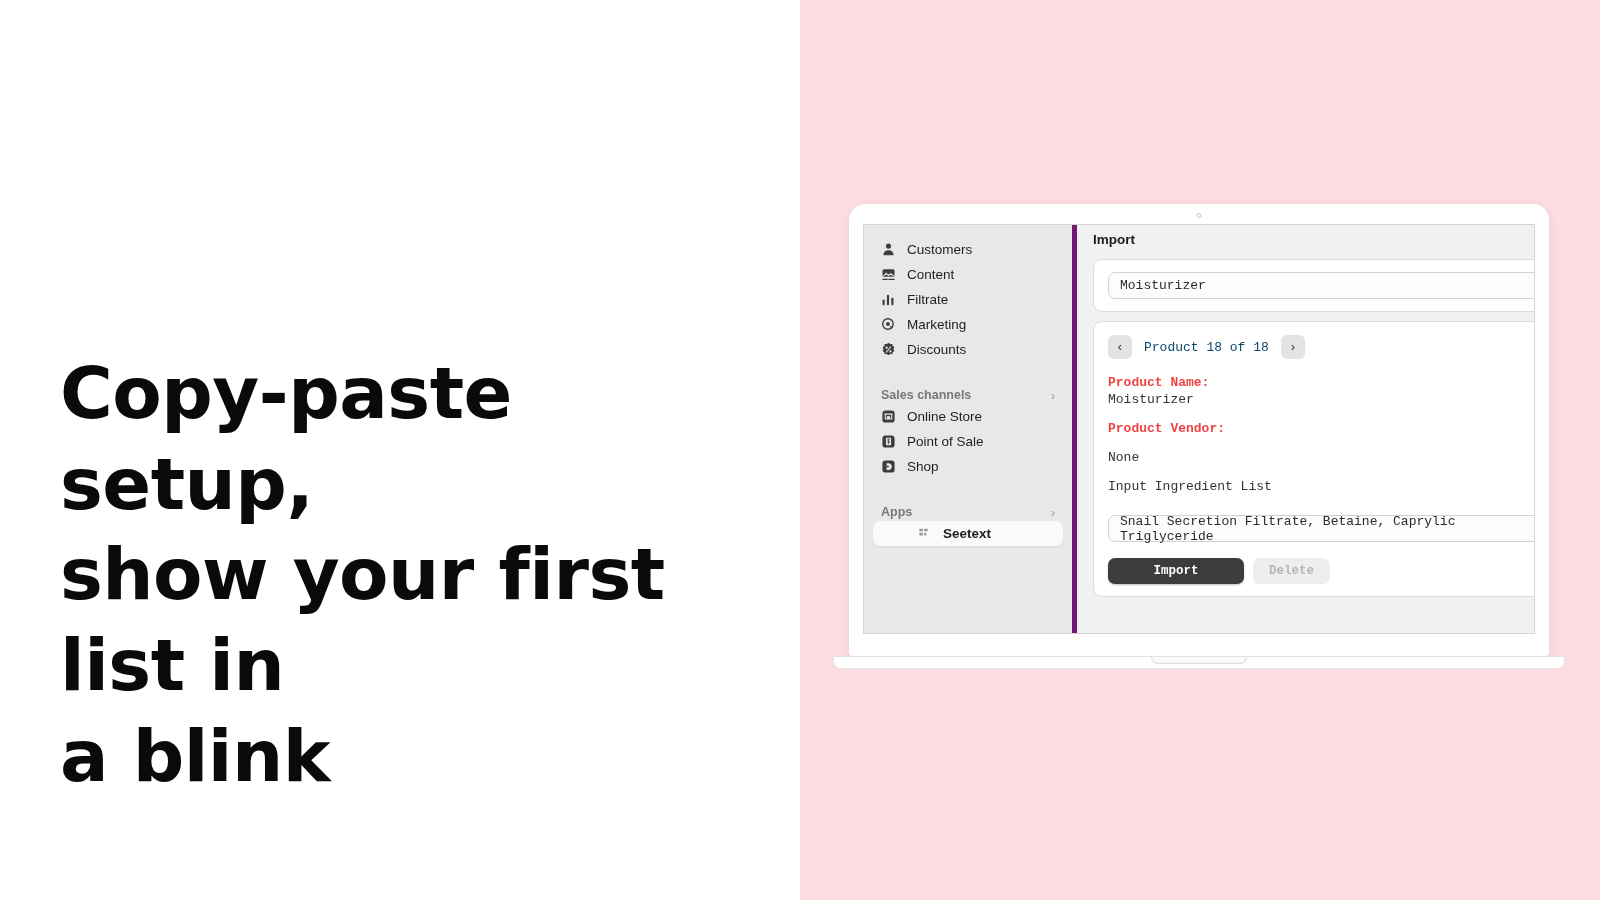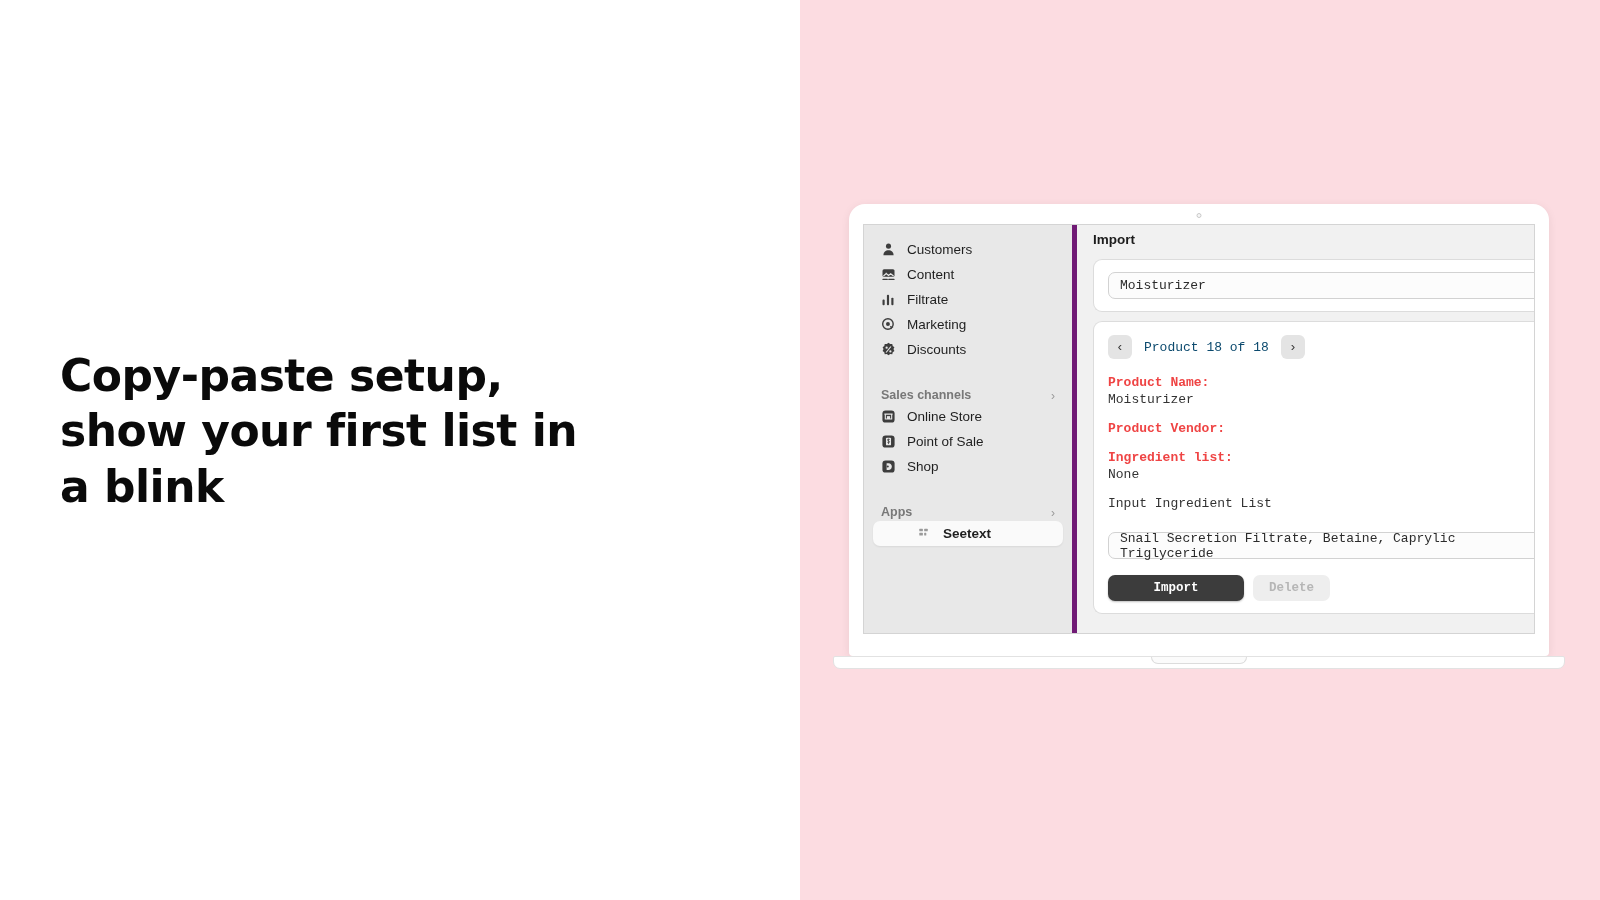--- a/index.html
+++ b/index.html
@@ -37,21 +37,21 @@
   
   #headline-block {
     position: absolute;
     left: 60px;
     top: 348px;
     width: 680px;
   }
 
   #headline {
     font-family: "DejaVu Sans", "Liberation Sans", sans-serif;
-    font-size: 44px;
+    font-size: 72px;
     line-height: 1.26;
     font-weight: 700;
     letter-spacing: -0.5px;
     color: #0a0a0a;
     white-space: pre-line;
   }
 
   
   #laptop {
     position: absolute;
@@ -472,21 +472,20 @@
               <div class="field-group">
                 <div class="field-label">Product Name:</div>
                 <div class="field-value">Moisturizer</div>
               </div>
 
               <div class="field-group">
                 <div class="field-label">Product Vendor:</div>
               </div>
 
               <div class="field-group">
-                <div class="field-label">Ingredient list:</div>
                 <div class="field-value">None</div>
               </div>
 
               <div class="input-caption">Input Ingredient List</div>
               <div class="text-input" placeholder="Paste ingredient list">Snail Secretion Filtrate, Betaine, Caprylic Triglyceride</div>
 
               <div id="actions">
                 <div class="btn btn-primary">Import</div>
                 <div class="btn btn-disabled">Delete</div>
               </div>

